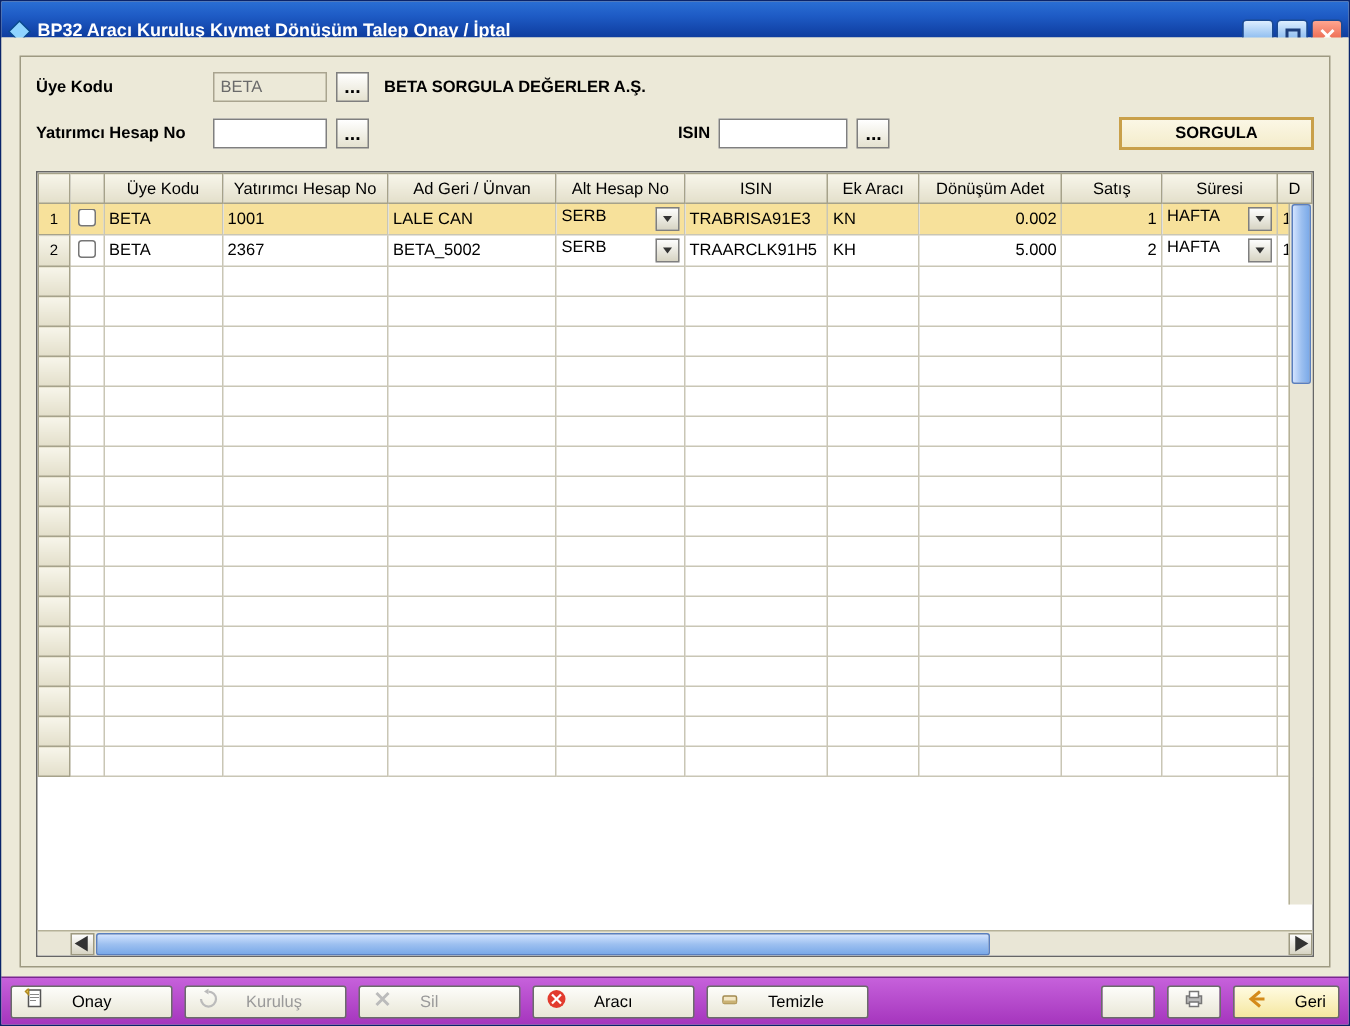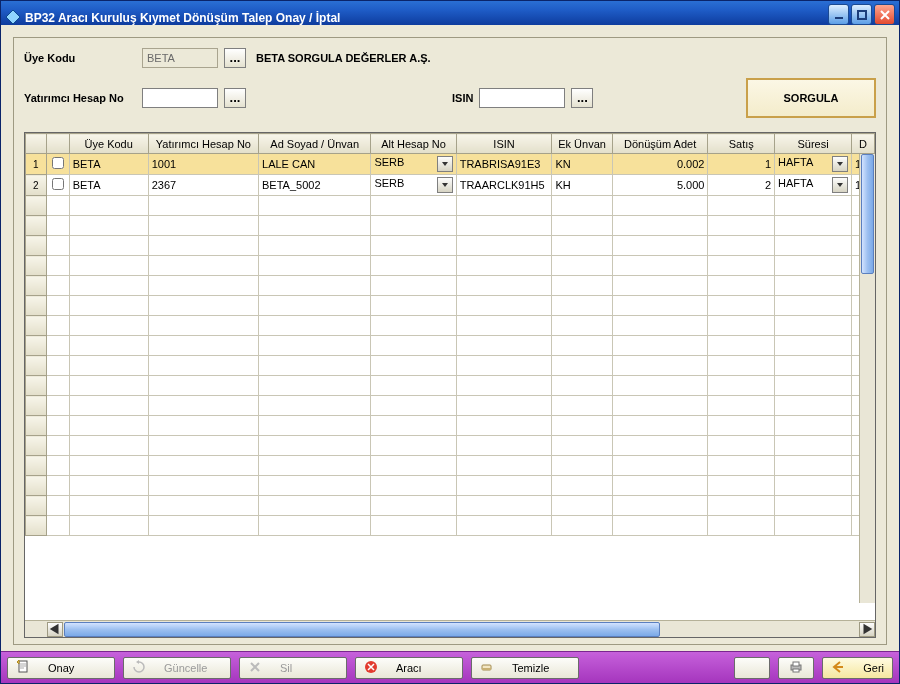--- a/index.html
+++ b/index.html
@@ -16,24 +16,24 @@
     height: 684px;
     border: 1px solid #0a246a;
     background: #ece9d8;
     display: flex;
     flex-direction: column;
   }
   .titlebar {
     height: 24px;
     background: linear-gradient(to bottom, #2a6fd4 0%, #1e5bc5 40%, #0e3c9e 100%);
     display: flex;
-    align-items: flex-end;
+    align-items: flex-start;
     color: #fff;
     font-weight: bold;
-    padding: 0 4px;
+    padding: 12px 4px;
   }
   .titlebar-icon {
     width: 16px; height: 16px;
     margin-right: 4px;
     display: flex; align-items:center; justify-content:center;
   }
   .titlebar-text { flex: 1; font-size: 12px; }
   .win-buttons { display: flex; gap: 2px; }
   .win-btn {
     width: 21px; height: 21px;
@@ -90,21 +90,21 @@
     border: 1px solid #7f7f7f;
     background: linear-gradient(to bottom,#fff,#e5e2d0);
     cursor: pointer;
     font-weight: bold;
     font-size: 13px;
     line-height: 12px;
     display:flex; align-items:center; justify-content:center;
   }
   .company-name { font-weight: bold; font-size: 11px; margin-left: 4px; }
   .sorgula-btn {
-    width: 130px; height: 40px;
+    width: 130px; height: 22px;
     border: 2px solid #c9a04a;
     background: linear-gradient(to bottom,#fbf7e5,#f4eccb);
     font-weight: bold;
     font-size: 11px;
     cursor: pointer;
     margin-left: auto;
   }
   .grid-area {
     flex: 1;
     margin-top: 4px;
@@ -309,24 +309,24 @@
               <col style="width:64px">
                 <col style="width:74px">
                 <col style="width:22px">
             </colgroup>
             <thead>
               <tr>
                 <th></th>
                 <th></th>
                 <th>Üye Kodu</th>
                 <th>Yatırımcı Hesap No</th>
-                <th>Ad Soyad / Ünvan</th>
+                <th>Ad Geri / Ünvan</th>
                 <th>Alt Hesap No</th>
                 <th>ISIN</th>
-                <th>Ek Ünvan</th>
+                <th>Ek Aracı</th>
                 <th>Dönüşüm Adet</th>
                 <th>Satış</th>
                 <th>Süresi</th>
                 <th>D</th>
               </tr>
             </thead>
             <tbody id="grid-body">
                 <tr class="selected">
                   <td class="rowhdr">1</td>
                   <td class="chkcell"><input type="checkbox" style=""></td>
@@ -648,21 +648,21 @@
       </span>
       <span>Onay</span>
     </button>
     <button class="tb-btn disabled">
       <span>
         <svg viewBox="0 0 14 14">
             <path d="M7 2 A5 5 0 1 1 2 7" fill="none" stroke="#bbb" stroke-width="1.5"></path>
             <polygon points="7,0 7,4 4,2" fill="#bbb"></polygon>
           </svg>
       </span>
-      <span>Güncelle</span>
+      <span>Kuruluş</span>
     </button>
     <button class="tb-btn disabled">
       <span>
         <svg viewBox="0 0 14 14">
             <path d="M3 3 L11 11 M11 3 L3 11" stroke="#bbb" stroke-width="2"></path>
           </svg>
       </span>
       <span>Sil</span>
     </button>
     <button class="tb-btn">

